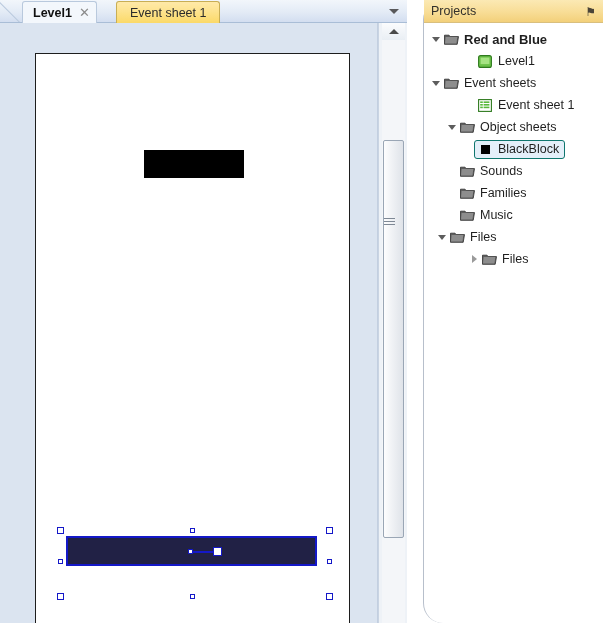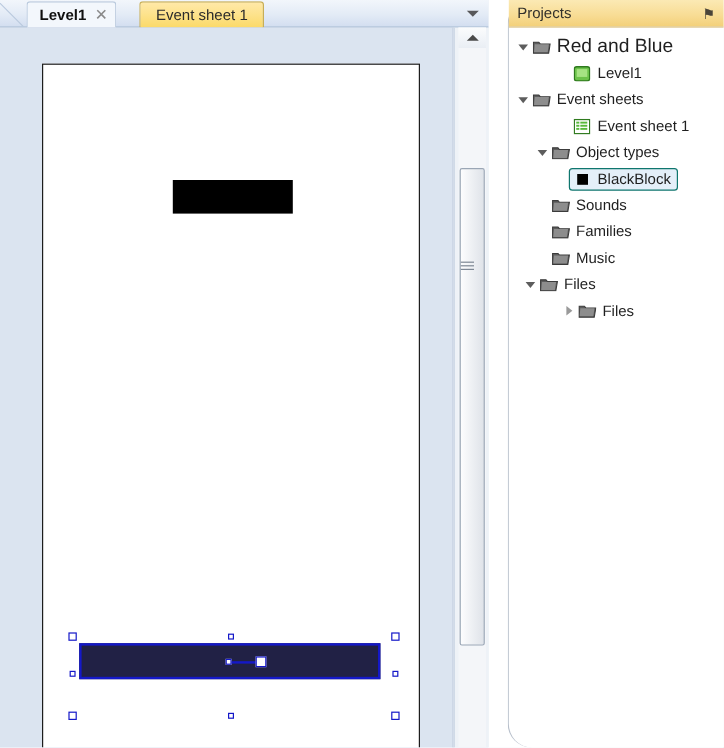--- a/index.html
+++ b/index.html
@@ -287,21 +287,21 @@
     border-left: 5px solid #9a9a9a;
   }
   .icon-wrap {
     width: 18px; height: 22px;
     display: flex;
     align-items: center;
     justify-content: center;
     flex: none;
   }
   .tree-label { margin-left: 4px; }
-  .tree-row.root .tree-label { font-weight: normal; font-size: 16px; }
+  .tree-row.root .tree-label { font-weight: bold; font-size: 13px; }
 
   .tree-row.selected .sel-box {
     display: inline-flex;
     align-items: center;
     background: #e4eff9;
     border: 1px solid #0f766e;
     border-radius: 3px;
     padding: 0 5px 0 1px;
     height: 19px;
     box-sizing: border-box;
@@ -436,21 +436,21 @@
       <div class="tree-row" style="padding-left:22px;">
         <span class="twisty">
             <span class="t-open"></span>
           </span>
         <span class="icon-wrap">
           <svg width="15" height="12" viewBox="0 0 15 12">
               <path d="M0.5 2.2 L5 2.2 L6.2 3.6 L14.5 3.6 L13.2 11.3 L0.5 11.3 Z" fill="#5d5d5d" stroke="#3b3b3b" stroke-width="0.9"></path>
               <path d="M1.6 3.9 L13.4 3.9 L12.4 10.6 L1.0 10.6 Z" fill="#8d8d8d"></path>
             </svg>
         </span>
-        <span class="tree-label">Object types</span>
+        <span class="tree-label">Object sheets</span>
       </div>
 
       <div class="tree-row selected" style="padding-left:50px;">
         <span class="sel-box">
           <span class="icon-wrap">
             <svg width="11" height="11" viewBox="0 0 11 11">
                 <rect x="1" y="1" width="9" height="9" fill="#000000"></rect>
               </svg>
           </span>
           <span class="tree-label">BlackBlock</span>

